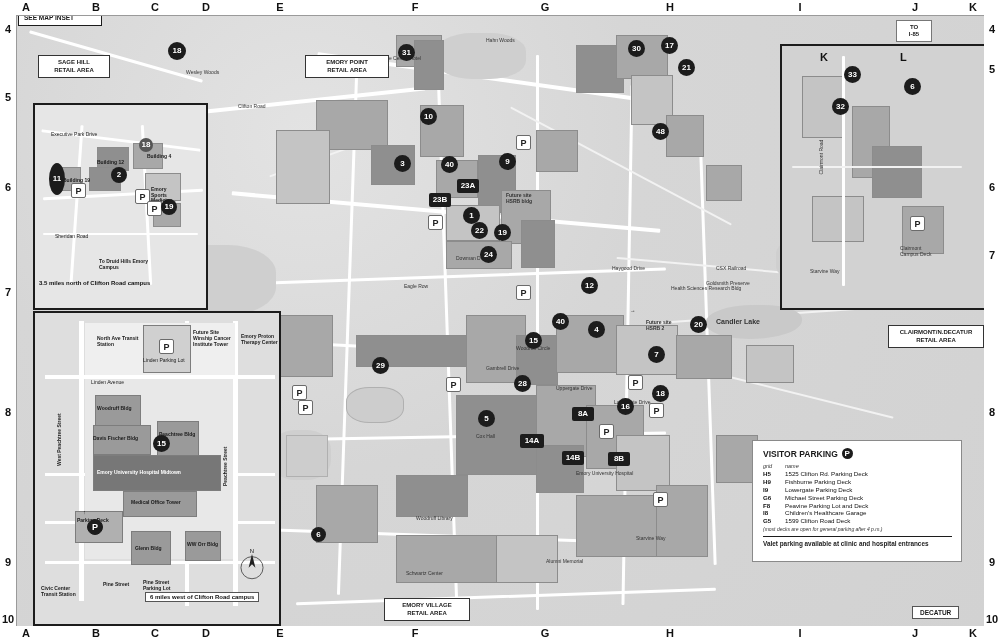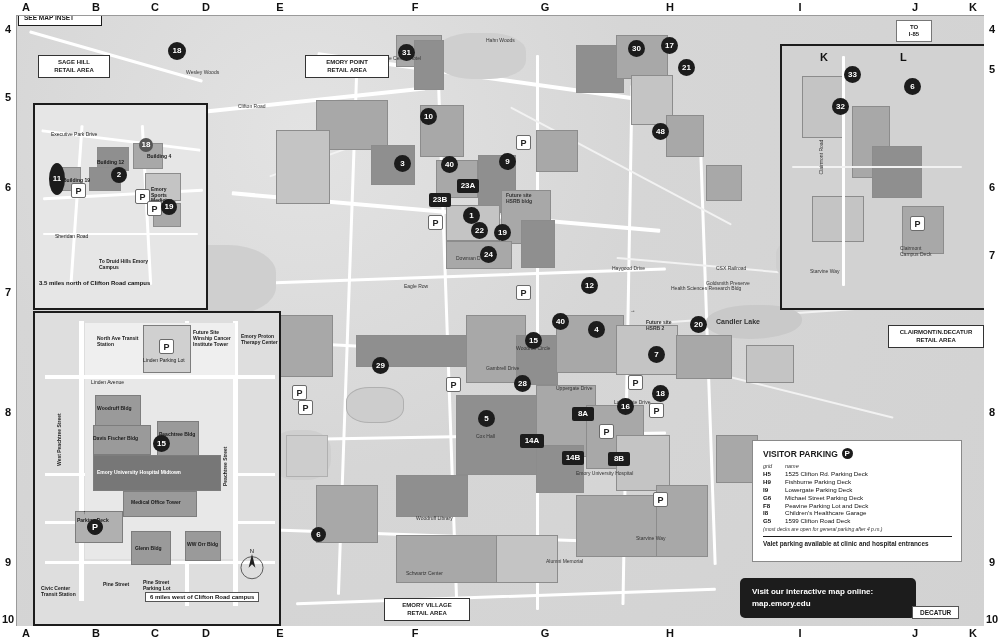--- a/index.html
+++ b/index.html
@@ -657,24 +657,20 @@
           <td class="grid">G5</td>
           <td>1599 Clifton Road Deck</td>
         </tr>
       </tbody>
     </table>
     <div class="legend-note">(most decks are open for general parking after 4 p.m.)</div>
     <hr class="legend-rule">
     <div class="legend-valet">Valet parking available at clinic and hospital entrances</div>
   </div>
 
-  <div class="promo" style="left:740px;top:578px;width:176px;height:40px;">
-    <div>Visit our interactive map online:</div>
-    <div>map.emory.edu</div>
-  </div>
 
   <div class="decatur-tag" style="left:912px;top:606px;">DECATUR</div>
 
   <div class="border-frame"></div>
 
   <div class="ruler ruler-top">
     <div class="ruler-lbl" style="left:16px;width:20px;">A</div>
     <div class="ruler-lbl" style="left:86px;width:20px;">B</div>
     <div class="ruler-lbl" style="left:145px;width:20px;">C</div>
     <div class="ruler-lbl" style="left:196px;width:20px;">D</div>

